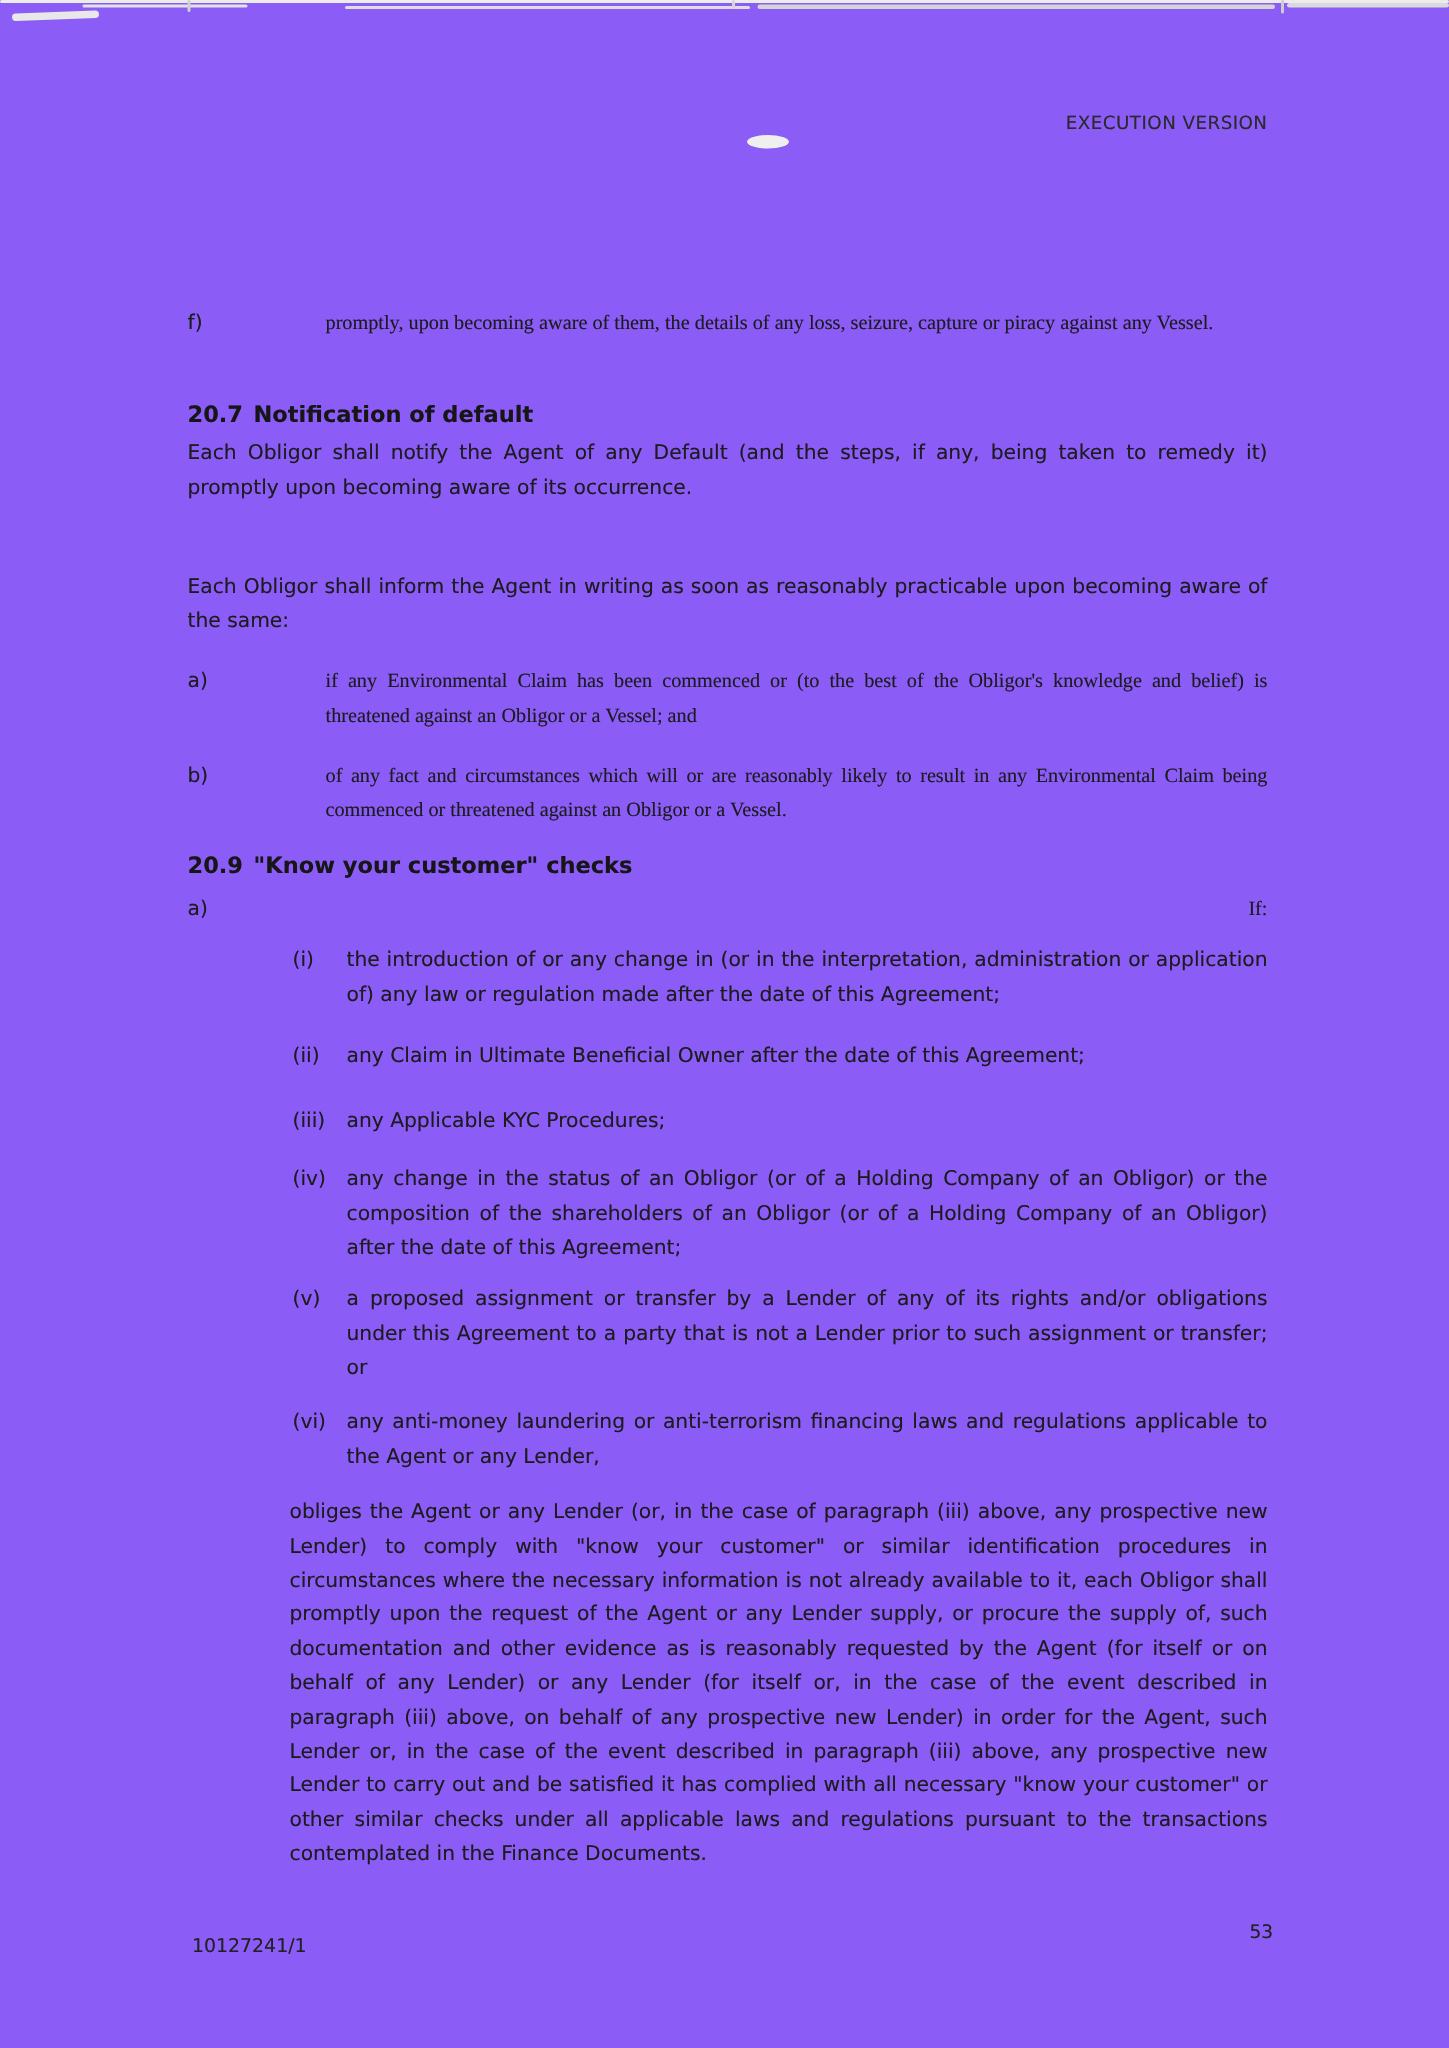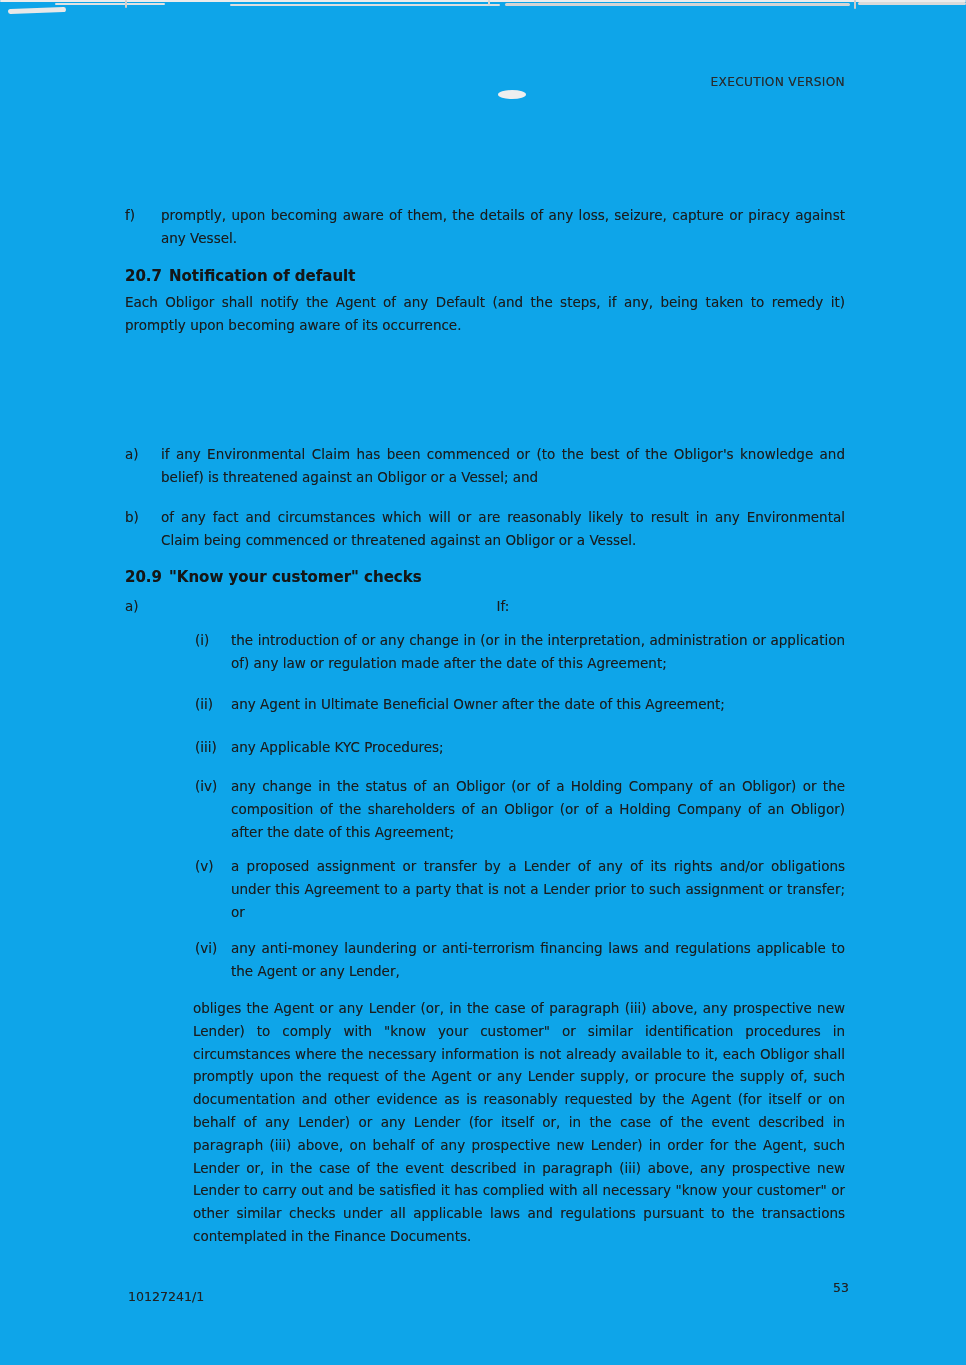--- a/index.html
+++ b/index.html
@@ -1,35 +1,35 @@
 <!DOCTYPE html>
 <html><head>
 <meta charset="utf-8">
 <style>
   html,body{margin:0;padding:0;background:#ffffff;}
   .page{
     position:relative;
     width:966px;height:1365px;
-    background:#0ea5e9;
+    background:#8b5cf6;
     font-family:"DejaVu Sans","Liberation Sans",sans-serif;
     font-size:13.5px;
     line-height:22.8px;
     color:#1c1c1c;
     overflow:hidden;
     text-shadow:0 0 0.3px rgba(0,0,0,0.35);
   }
   .abs{position:absolute;}
   
   .para-full{left:125px;width:720px;text-align:justify;}
   
   .para-ind{left:193px;width:652px;text-align:justify;}
   
   .item-l1{left:125px;width:720px;}
   .item-l1 .lbl{position:absolute;left:0;top:0;}
-  .item-l1 .txt{margin-left:36px;text-align:justify;}
+  .item-l1 .txt{margin-left:92px;text-align:justify;font-family:Liberation Serif, serif;}
   .item-l2{left:193px;width:652px;}
   .item-l2 .lbl{position:absolute;left:2px;top:0;}
   .item-l2 .txt{margin-left:38px;text-align:justify;}
   .heading{left:125px;width:720px;font-weight:bold;font-size:15px;color:#161616;}
   .heading .num{position:absolute;left:0;top:0;}
   .heading .ttl{margin-left:44px;}
   .hdr-right{left:125px;width:720px;top:71px;text-align:right;font-size:12.2px;letter-spacing:0.3px;color:#2b2b2b;}
   .footer-ref{left:128px;top:1286px;font-size:12.6px;color:#222;}
   .footer-page{left:833px;top:1277px;font-size:12.4px;color:#222;}
   
@@ -58,49 +58,50 @@
     <span class="lbl">f)</span>
     <div class="txt">promptly, upon becoming aware of them, the details of any loss, seizure, capture or piracy against any Vessel.</div>
   </div>
 
   <div class="abs heading" style="top:265px">
     <span class="num">20.7</span>
     <span class="ttl">Notification of default</span>
   </div>
   <div class="abs para-full" style="top:291px">Each Obligor shall notify the Agent of any Default (and the steps, if any, being taken to remedy it) promptly upon becoming aware of its occurrence.</div>
 
+  <div class="abs para-full" style="top:380px">Each Obligor shall inform the Agent in writing as soon as reasonably practicable upon becoming aware of the same:</div>
 
   <div class="abs item-l1" style="top:443px">
     <span class="lbl">a)</span>
     <div class="txt">if any Environmental Claim has been commenced or (to the best of the Obligor's knowledge and belief) is threatened against an Obligor or a Vessel; and</div>
   </div>
 
   <div class="abs item-l1" style="top:506px">
     <span class="lbl">b)</span>
     <div class="txt">of any fact and circumstances which will or are reasonably likely to result in any Environmental Claim being commenced or threatened against an Obligor or a Vessel.</div>
   </div>
 
   <div class="abs heading" style="top:566px">
     <span class="num">20.9</span>
     <span class="ttl">"Know your customer" checks</span>
   </div>
 
   <div class="abs item-l1" style="top:595px">
     <span class="lbl">a)</span>
-    <div class="txt" style="text-align:center">If:</div>
+    <div class="txt" style="text-align:right">If:</div>
   </div>
 
   <div class="abs item-l2" style="top:629px">
     <span class="lbl">(i)</span>
     <div class="txt">the introduction of or any change in (or in the interpretation, administration or application of) any law or regulation made after the date of this Agreement;</div>
   </div>
 
   <div class="abs item-l2" style="top:693px">
     <span class="lbl">(ii)</span>
-    <div class="txt">any Agent in Ultimate Beneficial Owner after the date of this Agreement;</div>
+    <div class="txt">any Claim in Ultimate Beneficial Owner after the date of this Agreement;</div>
   </div>
 
   <div class="abs item-l2" style="top:775px">
     <span class="lbl">(iv)</span>
     <div class="txt">any change in the status of an Obligor (or of a Holding Company of an Obligor) or the composition of the shareholders of an Obligor (or of a Holding Company of an Obligor) after the date of this Agreement;</div>
   </div>
 
   <div class="abs item-l2" style="top:736px">
     <span class="lbl">(iii)</span>
     <div class="txt">any Applicable KYC Procedures;</div>

